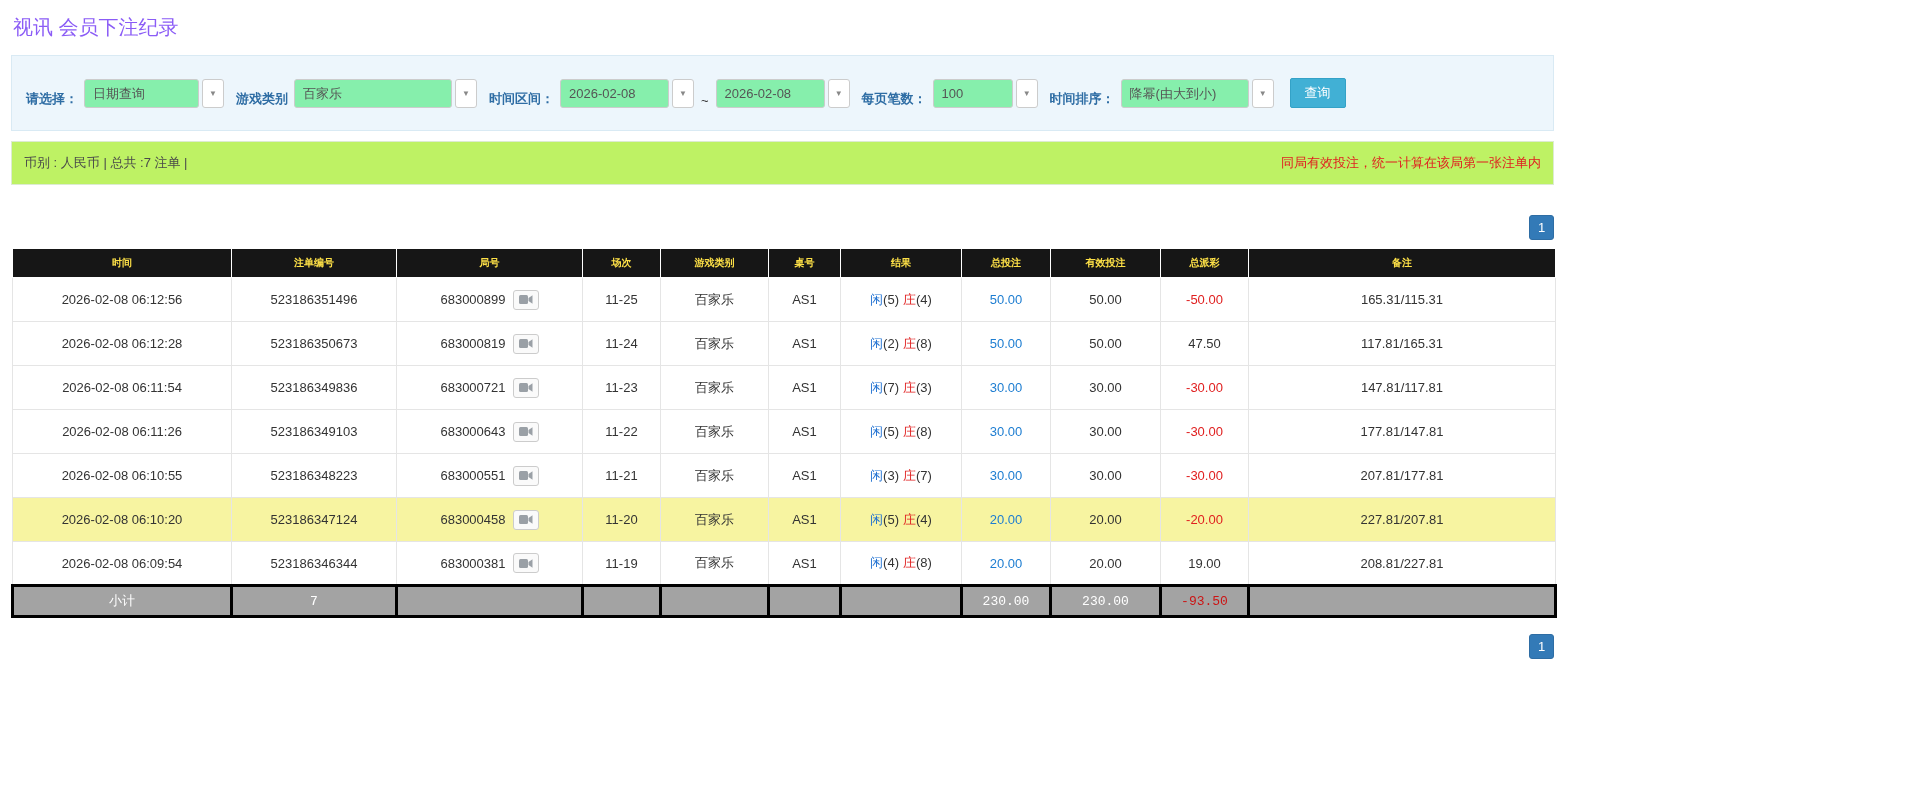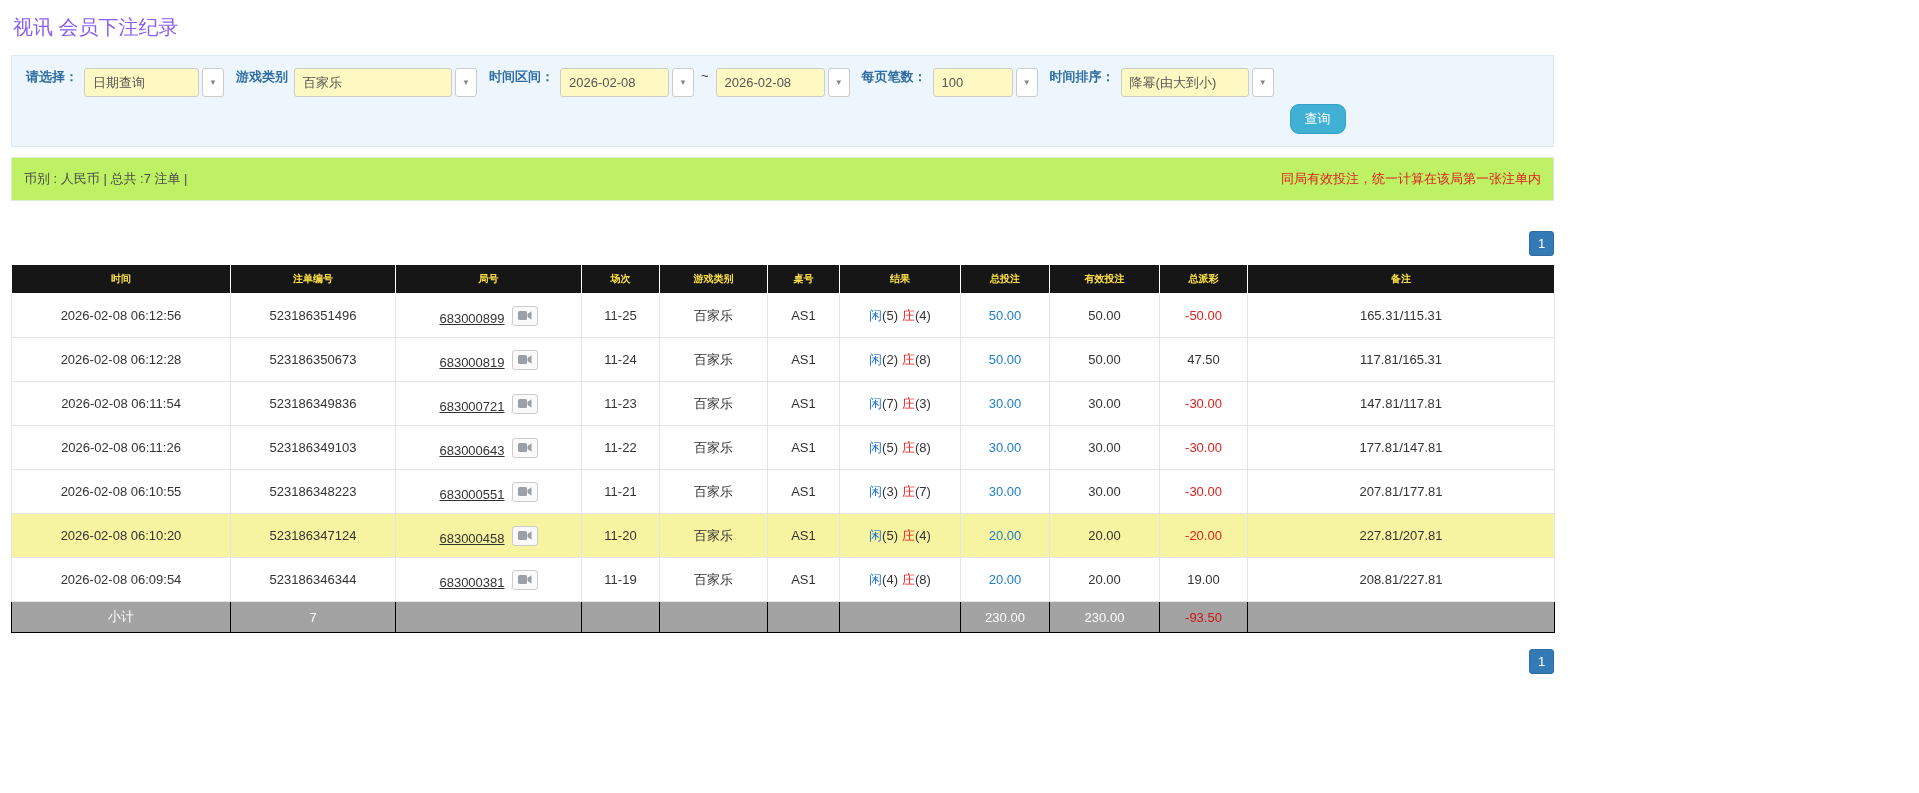--- a/index.html
+++ b/index.html
@@ -12,49 +12,49 @@
     min-height: 793px;
   }
   .page { width: 1543px; margin-left: 11px; padding-top: 12px; }
 
   .page-title { font-size: 20px; font-weight: 400; color: #8b5cf6; margin: 2px 0 14px 2px; }
 
   
   .filter-bar {
     background: #edf6fc;
     border: 1px solid #d9eaf4;
-    padding: 12px 12px;
+    padding: 22px 12px;
     display: flex;
-    align-items: flex-start;
+    align-items: flex-end;
     white-space: nowrap;
   }
   .flabel { color: #2e6da4; font-weight: 700; margin: 0 6px 0 12px; }
   .flabel:first-child { margin-left: 2px; }
   .combo { display: inline-flex; align-items: center; }
   .combo input {
     height: 29px; border: 1px solid #ccc; border-radius: 3px;
-    padding: 0 8px; font-size: 13px; color: #555; background: #fef9c3;
+    padding: 0 8px; font-size: 13px; color: #555; background: #86efac;
     font-family: inherit;
   }
   .caret-btn {
     width: 22px; height: 29px; margin-left: 3px;
     border: 1px solid #ccc; border-radius: 3px; background: #fff;
     color: #888; font-size: 8px; cursor: pointer;
     display: inline-flex; align-items: center; justify-content: center;
   }
   .tilde { margin: 0 7px; color: #333; }
   .w-select { width: 115px; }
   .w-game   { width: 158px; }
   .w-date   { width: 109px; }
   .w-size   { width: 80px; }
   .w-sort   { width: 128px; }
   .search-btn {
     margin-left: 16px; height: 30px; padding: 0 14px;
-    background: #41b0d5; border: 1px solid #34a2c7; border-radius: 9px;
-    color: #fff; font-size: 13px; cursor: pointer; font-family: inherit; margin-top: 36px;
+    background: #41b0d5; border: 1px solid #34a2c7; border-radius: 2px;
+    color: #fff; font-size: 13px; cursor: pointer; font-family: inherit;
   }
 
   
   .summary-bar {
     margin-top: 10px;
     background: #bef264; border: 1px solid #dcebd1;
     padding: 12px 12px;
     display: flex; justify-content: space-between; align-items: center;
   }
   .summary-left { color: #4a4a4a; }
@@ -75,28 +75,28 @@
     background: #161616; color: #fde047; font-weight: 700; font-size: 10px;
     height: 29px; border: 1px solid #fff; text-align: center; padding: 0 4px;
   }
   .records td {
     border: 1px solid #e5e5e5; height: 44px; text-align: center;
     font-size: 13px; color: #333; background: #fff; padding: 0 4px;
     overflow: hidden;
   }
   .records tr.hl td { background: #f7f4a1; margin-left: 8px; }
   .records .total-row td {
-    background: #a3a3a3; color: #fff; height: 31px; border: 1px solid #000000;
+    background: #a3a3a3; color: #fff; height: 31px; border: 3px solid #000000; font-family: Liberation Mono, monospace;
   }
   .records .total-row td.neg { color: #cc1414; }
   .bet-link { color: #1d7dd1; cursor: pointer; text-decoration: none; }
   .player { color: #1d6fd1; }
   .banker { color: #e02020; margin-left: 4px; }
   .payout.neg { color: #e02020; }
-  .round-cell-inner { display: inline-flex; align-items: flex-end; text-decoration: underline; }
+  .round-cell-inner { display: inline-flex; align-items: center; }
   .replay-icon {
     display: inline-flex; align-items: center; justify-content: center;
     width: 26px; height: 20px; margin-left: 7px;
     border: 1px solid #ccc; border-radius: 3px; background: #fafafa;
     cursor: pointer;
   }
 </style>
 </head>
 <body>
 

